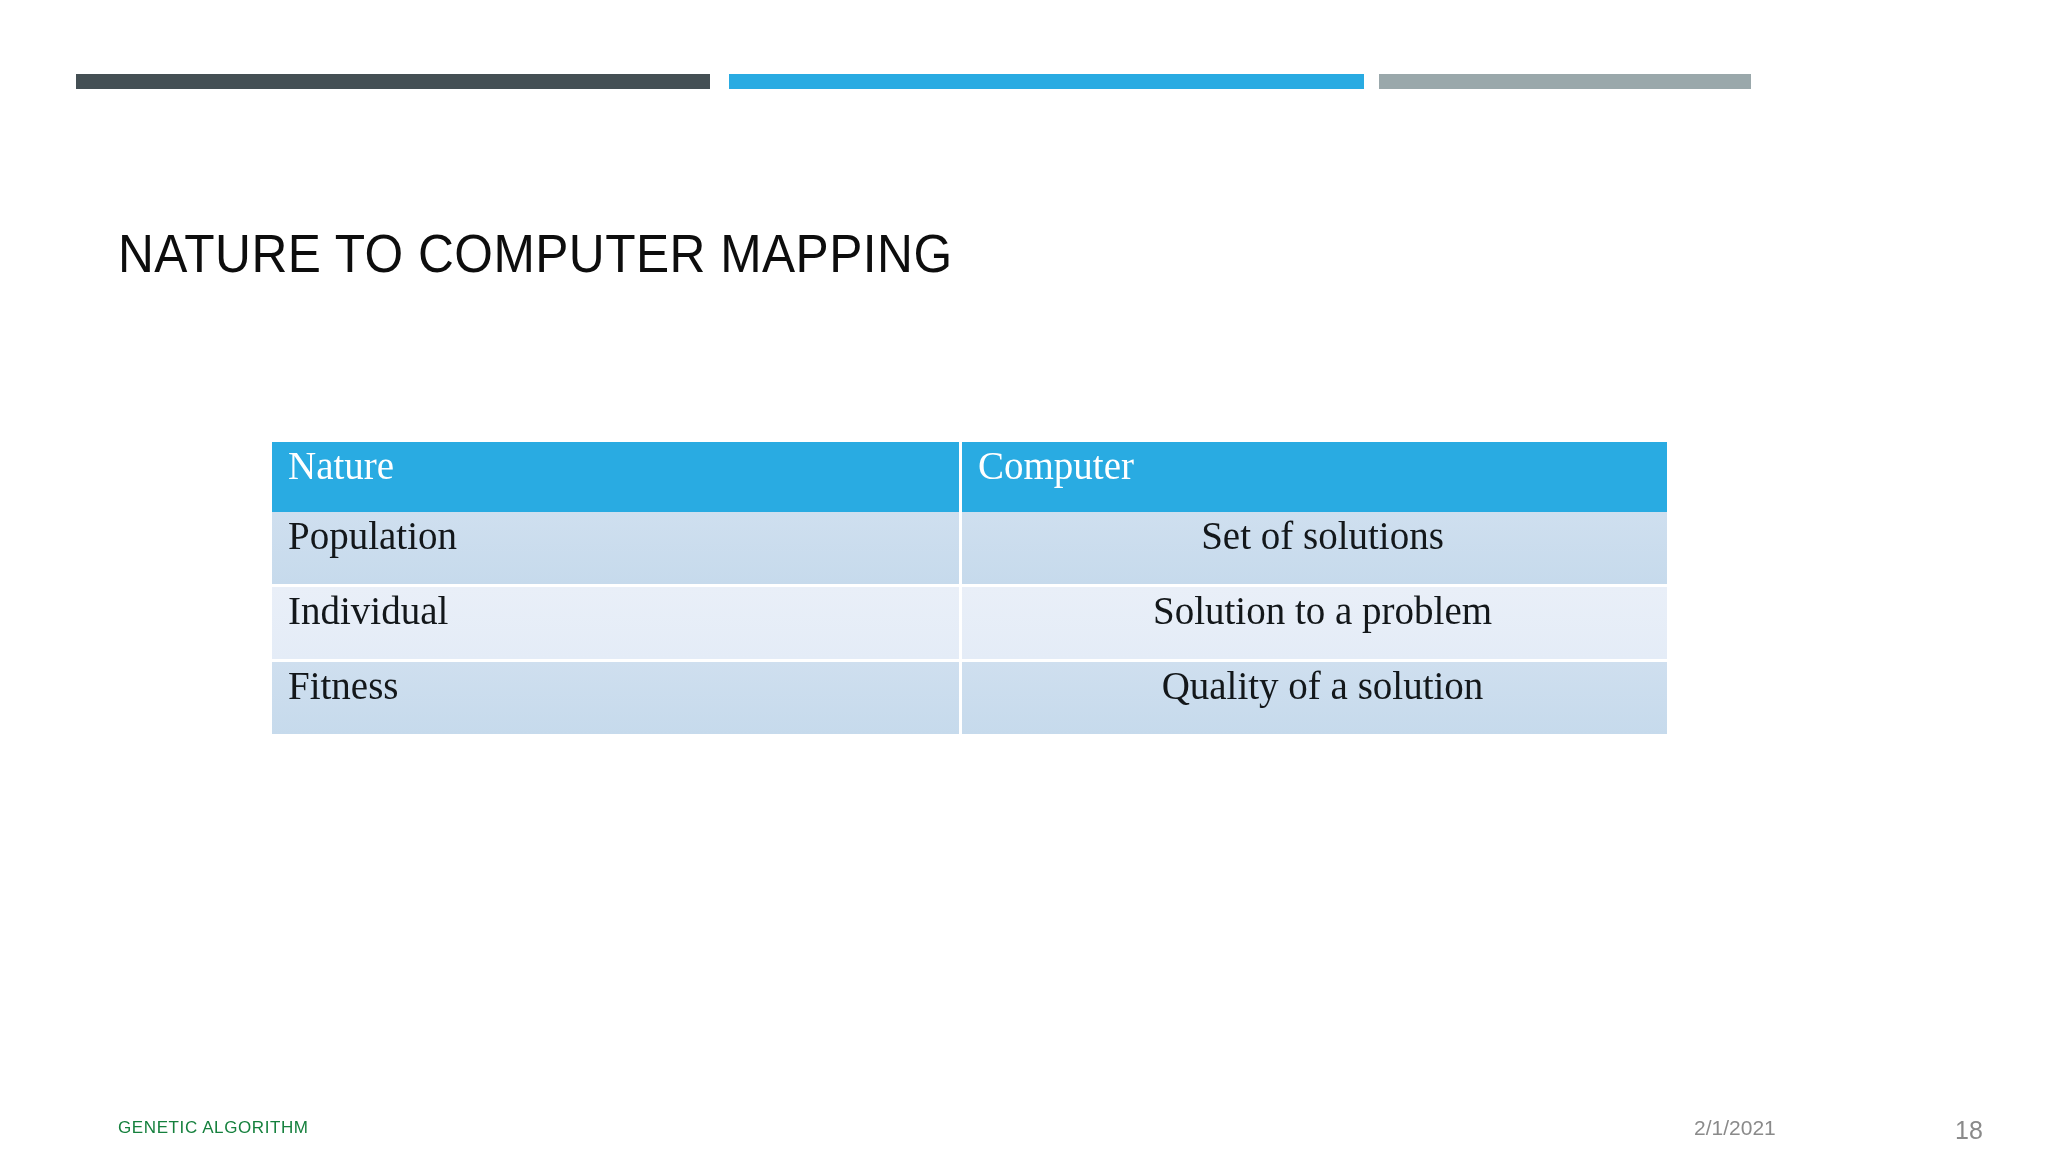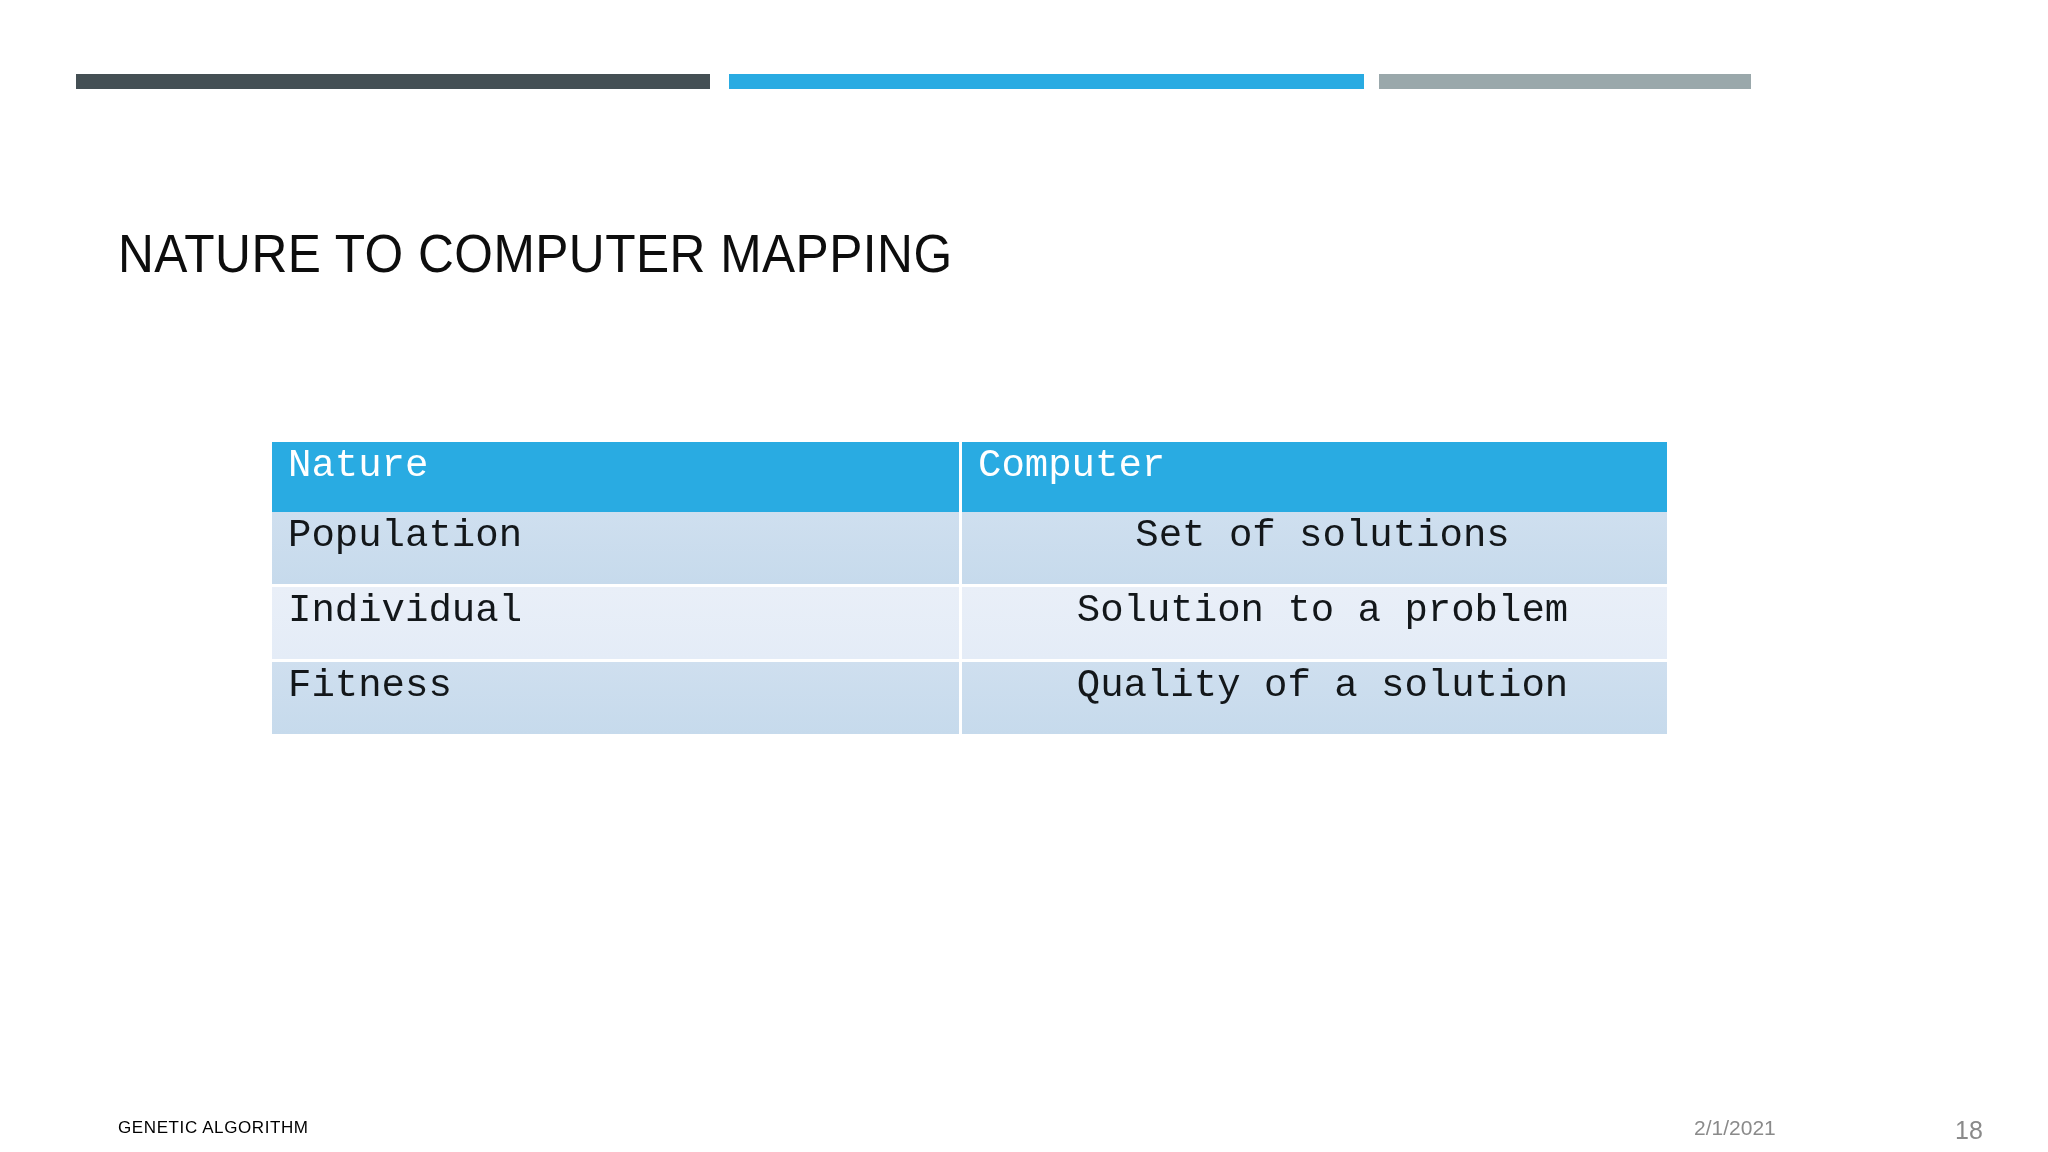--- a/index.html
+++ b/index.html
@@ -60,21 +60,21 @@
     border-collapse: separate;
     border-spacing: 0;
     table-layout: fixed;
   }
   #mapping-table col.c-nature   { width: 690px; }
   #mapping-table col.c-computer { width: 705px; }
 
   #mapping-table th,
   #mapping-table td {
     padding: 4px 0 6px 16px;
-    font-family: Liberation Mono, monospace;
+    font-family: Liberation Serif, serif;
     font-size: 39px;
     font-weight: 400;
     line-height: 1.05;
     text-align: left;
     vertical-align: top;
     white-space: nowrap;
     border: 0;
   }
 
   #mapping-table thead th {
@@ -102,21 +102,21 @@
   }
   #mapping-table tbody tr:last-child td { border-bottom: 0; }
 
   
   #footer-left {
     position: absolute;
     left: 118px;
     top: 1118px;
     font-size: 17px;
     letter-spacing: 0.6px;
-    color: #000000;
+    color: #15803d;
     font-family: "Liberation Sans", sans-serif;
   }
   #footer-date {
     position: absolute;
     left: 1694px;
     top: 1116px;
     font-size: 21px;
     color: #8a8a8a;
     font-family: Liberation Sans, sans-serif;
   }

